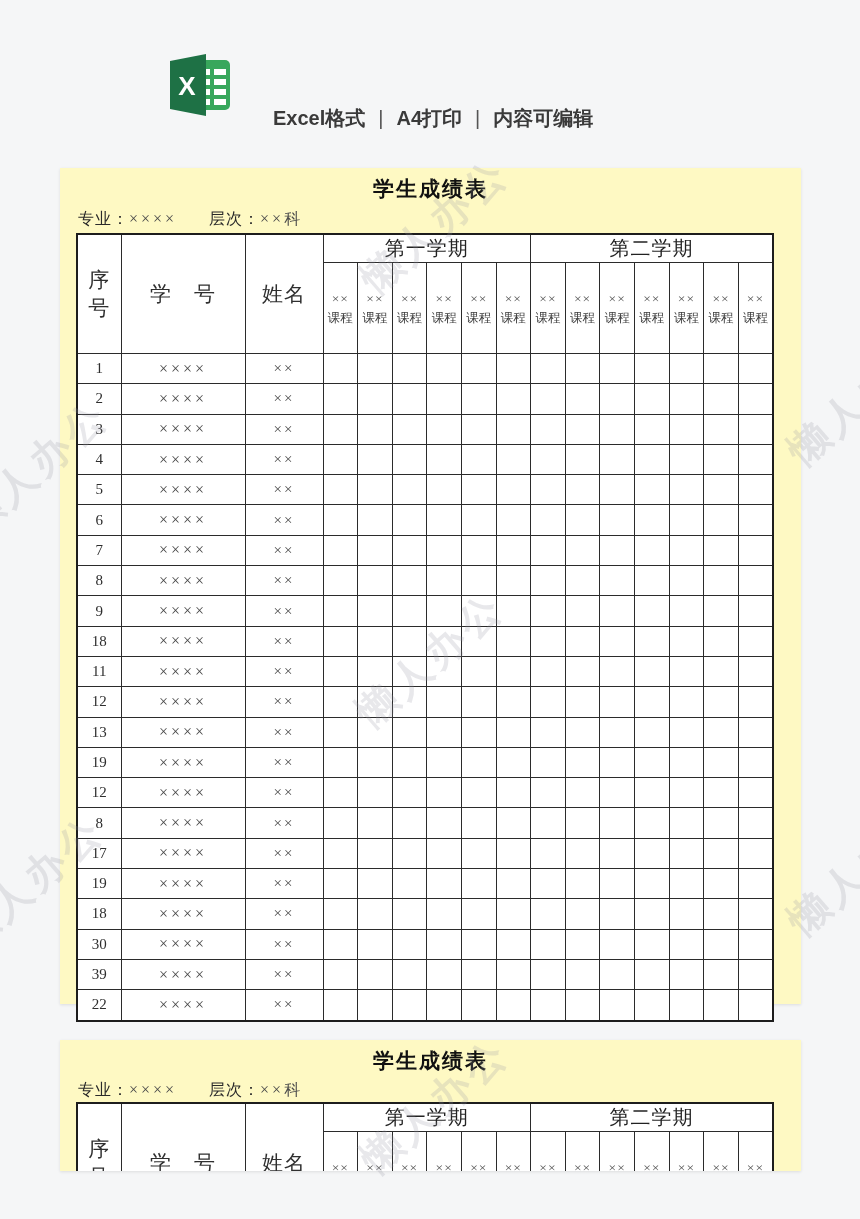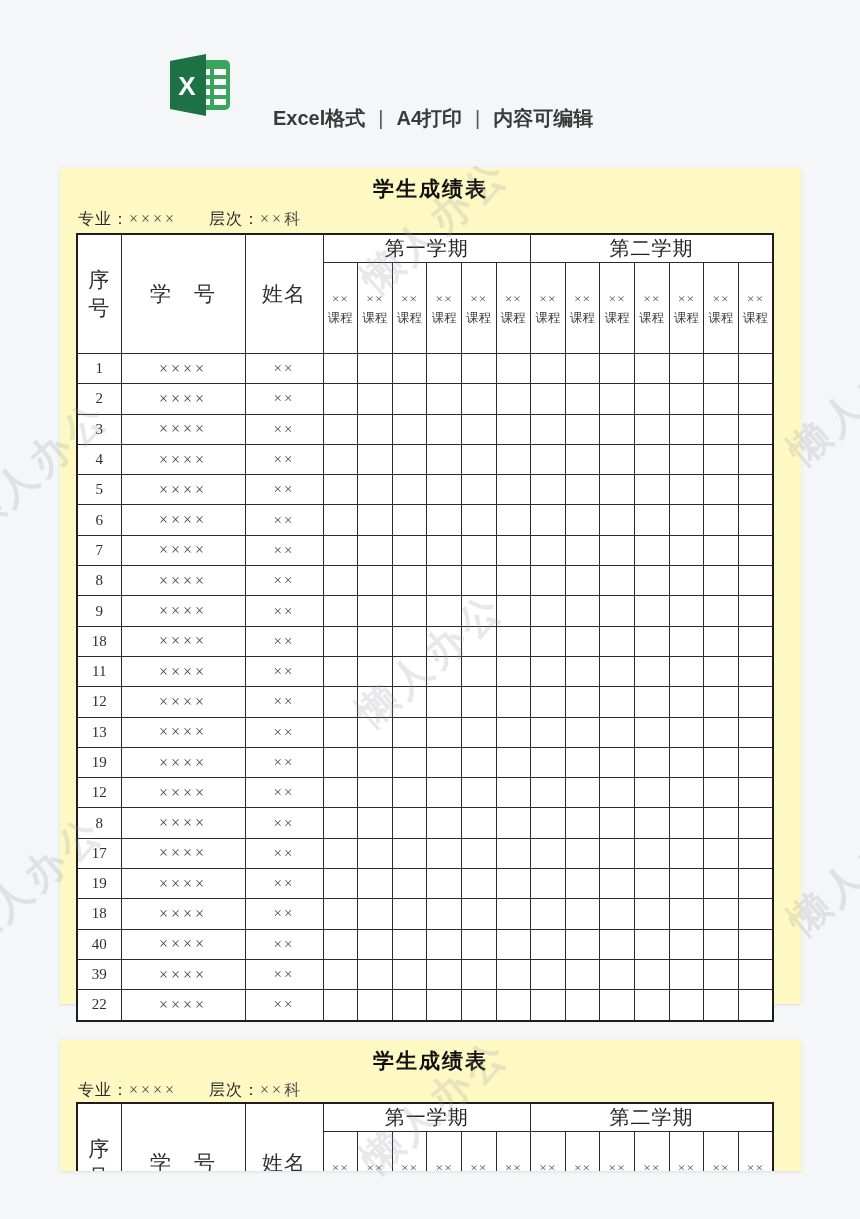--- a/index.html
+++ b/index.html
@@ -476,21 +476,21 @@
           <td class="score"></td>
           <td class="score"></td>
           <td class="score"></td>
           <td class="score"></td>
           <td class="score"></td>
           <td class="score"></td>
           <td class="score"></td>
           <td class="score"></td>
         </tr>
         <tr>
-          <td class="no">40</td>
+          <td class="no">30</td>
           <td class="sid">××××</td>
           <td class="nm">××</td>
           <td class="score"></td>
           <td class="score"></td>
           <td class="score"></td>
           <td class="score"></td>
           <td class="score"></td>
           <td class="score"></td>
           <td class="score"></td>
           <td class="score"></td>

